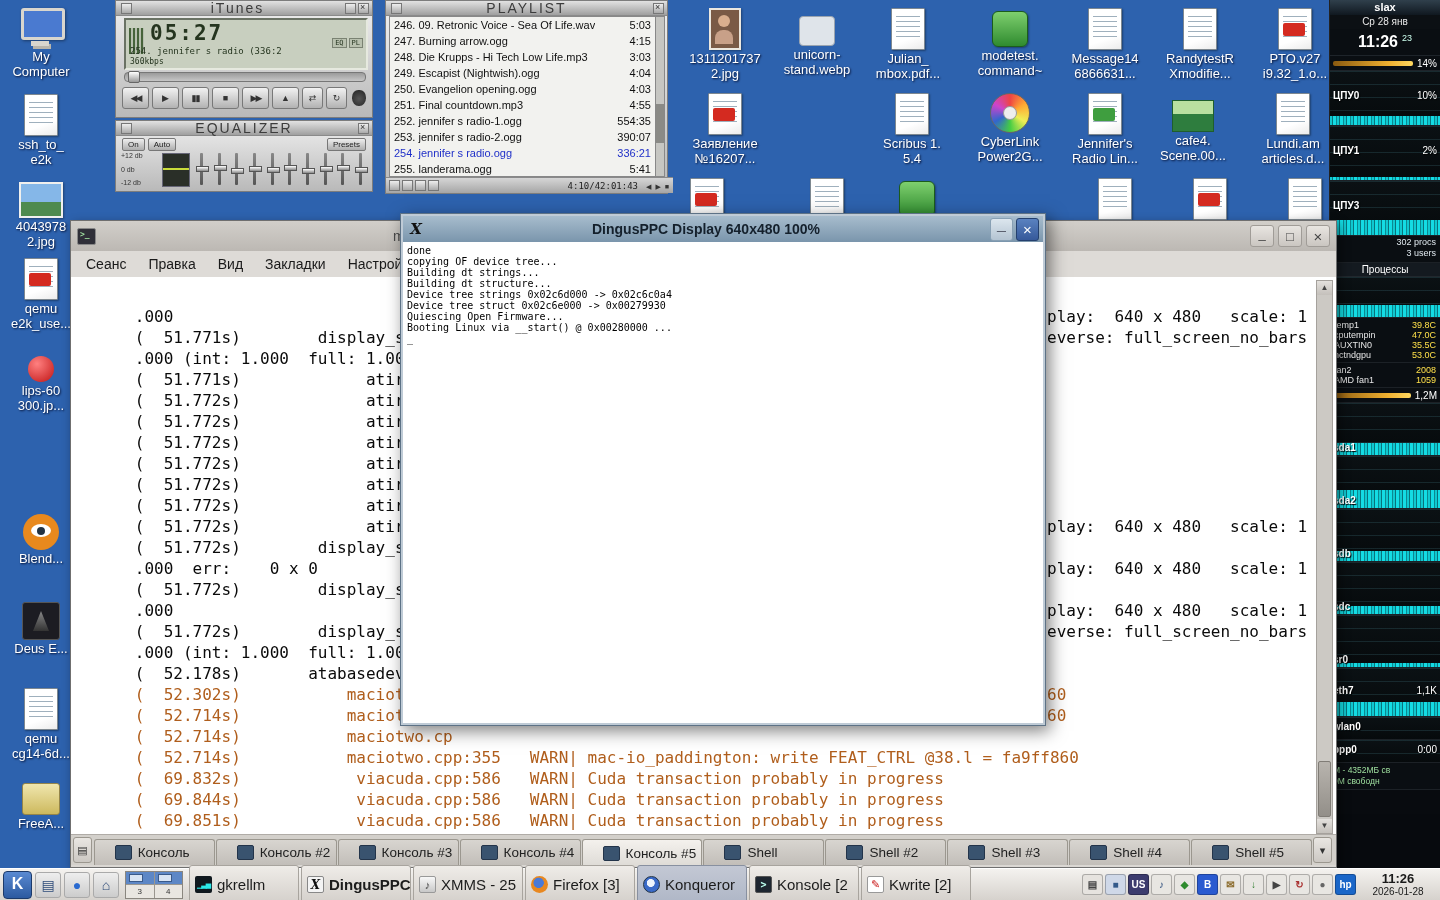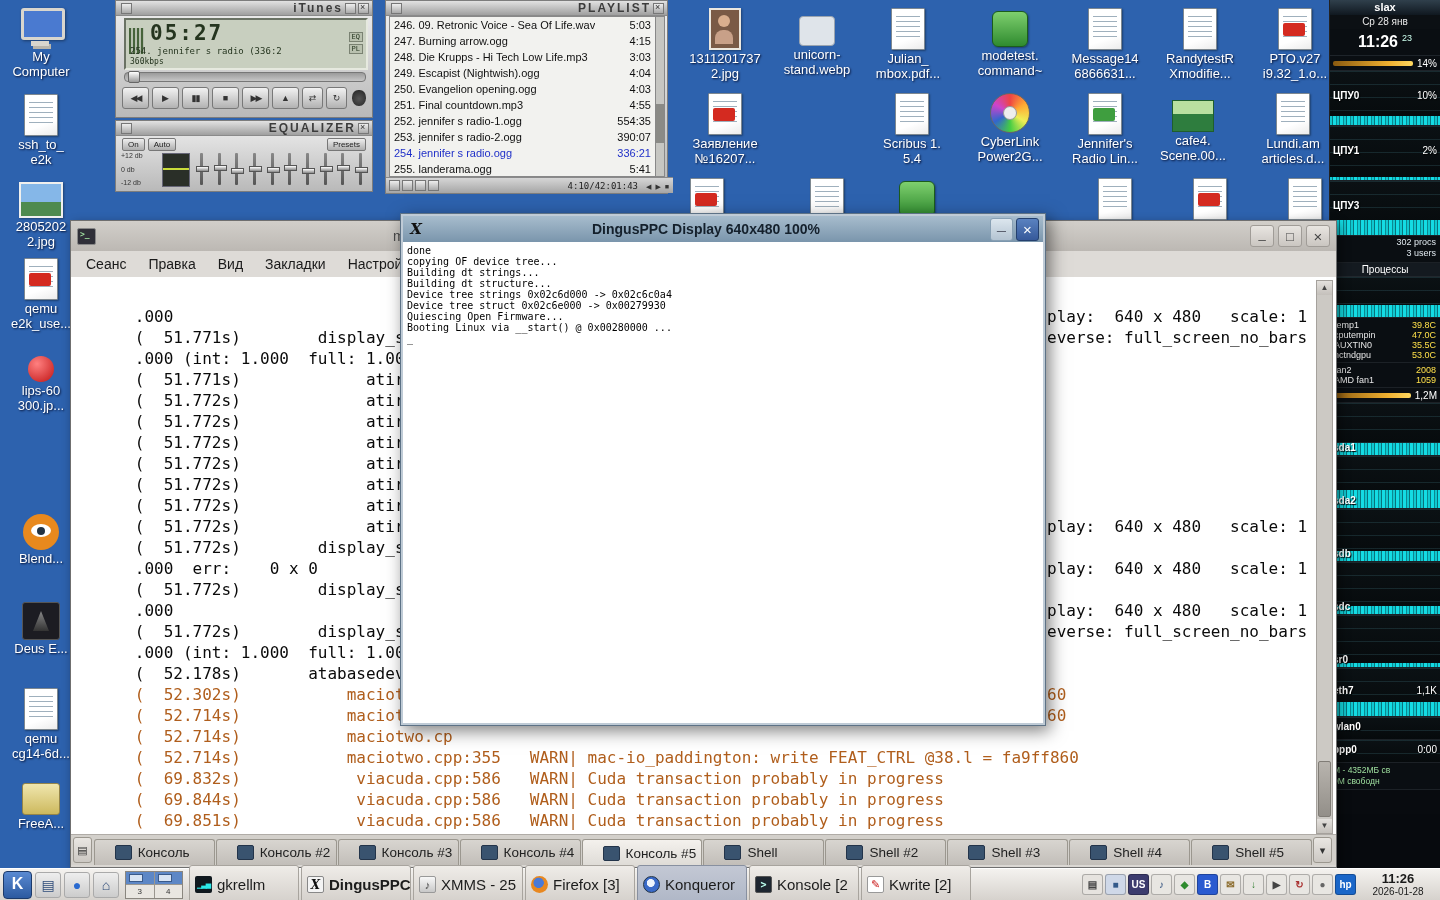--- a/index.html
+++ b/index.html
@@ -66,29 +66,29 @@
 .icon-dark{width:36px;height:36px;margin-top:2px;background:#1c1c22;border:1px solid #555;border-radius:3px}
 .icon-dark::before{content:"";position:absolute;left:10px;top:8px;width:16px;height:20px;background:linear-gradient(#888,#333);clip-path:polygon(50% 0,100% 100%,0 100%)}
 .icon-yellow{width:36px;height:30px;margin-top:7px;background:linear-gradient(#f0e6ae,#cdb95e);border:1px solid #94854a;border-radius:3px}
 
 
 .xwin{position:absolute;background:linear-gradient(#efefef,#b9b9b9);border:1px solid #7d7d7d;z-index:12}
 #xmms-main{left:115px;top:0;width:256px;height:116px}
 #xmms-eq{left:115px;top:120px;width:256px;height:70px}
 #xmms-pl{left:385px;top:0;width:281px;height:192px}
 .x-title{height:14px;display:flex;align-items:center;background:linear-gradient(#e2e2e2,#9f9f9f);border-bottom:1px solid #8a8a8a;padding:0 3px;position:relative}
-.x-tname{flex:1;text-align:right;font-size:12px;font-weight:bold;letter-spacing:2px;color:#3c3c3c}
+.x-tname{flex:1;text-align:center;font-size:14px;font-weight:normal;letter-spacing:2px;color:#3c3c3c}
 .x-tbtn{width:9px;height:9px;border:1px solid #777;background:linear-gradient(#eee,#aaa);margin-left:2px;flex:0 0 auto;position:relative}
 .x-close::before{content:"×";position:absolute;left:1px;top:-2px;font-size:9px;color:#333}
 .lcd{position:absolute;left:8px;top:17px;width:240px;height:48px;background:#c8cfbf;border:2px solid;border-color:#6a7264 #e6e9df #e6e9df #6a7264;font-family:"DejaVu Sans Mono",monospace;color:#25351f}
 .spec{position:absolute;left:3px;top:8px;width:15px;height:26px;background:repeating-linear-gradient(90deg,#46633a 0 2px,#b6bfae 2px 4px)}
 .ptime{position:absolute;left:24px;top:1px;font-size:21px;letter-spacing:2px;font-weight:bold}
 .ptrack{position:absolute;left:4px;top:26px;font-size:9px;white-space:nowrap}
 .pbit{position:absolute;left:4px;top:37px;font-size:8px}
-.eqpl{position:absolute;right:3px;top:12px;display:flex;flex-direction:column;gap:2px}
+.eqpl{position:absolute;right:3px;top:18px;display:flex;flex-direction:row;gap:2px}
 .eqpl span{font-size:7px;border:1px solid #7a8272;padding:0 2px;background:#b9c1af;cursor:pointer}
 .seek{position:absolute;left:8px;top:71px;width:240px;height:8px;background:linear-gradient(#9a9a9a,#c6c6c6);border:1px solid #777;border-radius:4px}
 .seek .knob{position:absolute;left:3px;top:-2px;width:10px;height:10px;background:linear-gradient(#fff,#999);border:1px solid #666;border-radius:2px}
 .transport{position:absolute;left:6px;top:86px;right:6px;display:flex;align-items:center;gap:3px}
 .tbtn{width:25px;height:20px;border:1px solid #787878;border-radius:3px;background:linear-gradient(#f2f2f2,#b2b2b2);font-size:9px;color:#333;display:flex;align-items:center;justify-content:center;cursor:pointer}
 .tbtn.sm{width:19px}
 .t-prev::before{content:"◀◀";letter-spacing:-2px}
 .t-play::before{content:"▶"}
 .t-pause::before{content:"▮▮";letter-spacing:-1px}
 .t-stop::before{content:"■"}
@@ -239,21 +239,21 @@
     <span class="di-label">My
 Computer</span>
   </div>
     <div class="desk-icon">
     <span class="ico icon-page"></span>
     <span class="di-label">ssh_to_
 e2k</span>
   </div>
     <div class="desk-icon">
     <span class="ico icon-image"></span>
-    <span class="di-label">2805202
+    <span class="di-label">4043978
 2.jpg</span>
   </div>
     <div class="desk-icon">
     <span class="ico icon-pdf"></span>
     <span class="di-label">qemu
 e2k_use...</span>
   </div>
     <div class="desk-icon">
     <span class="ico icon-lips"></span>
     <span class="di-label">lips-60

